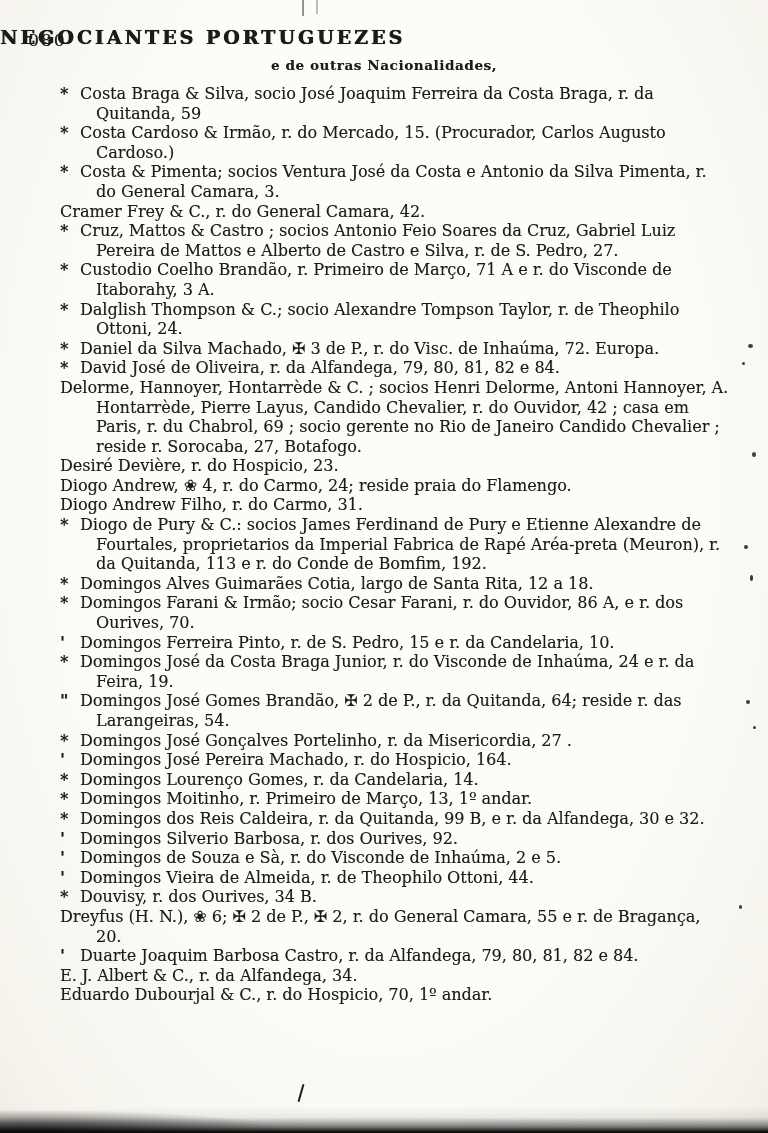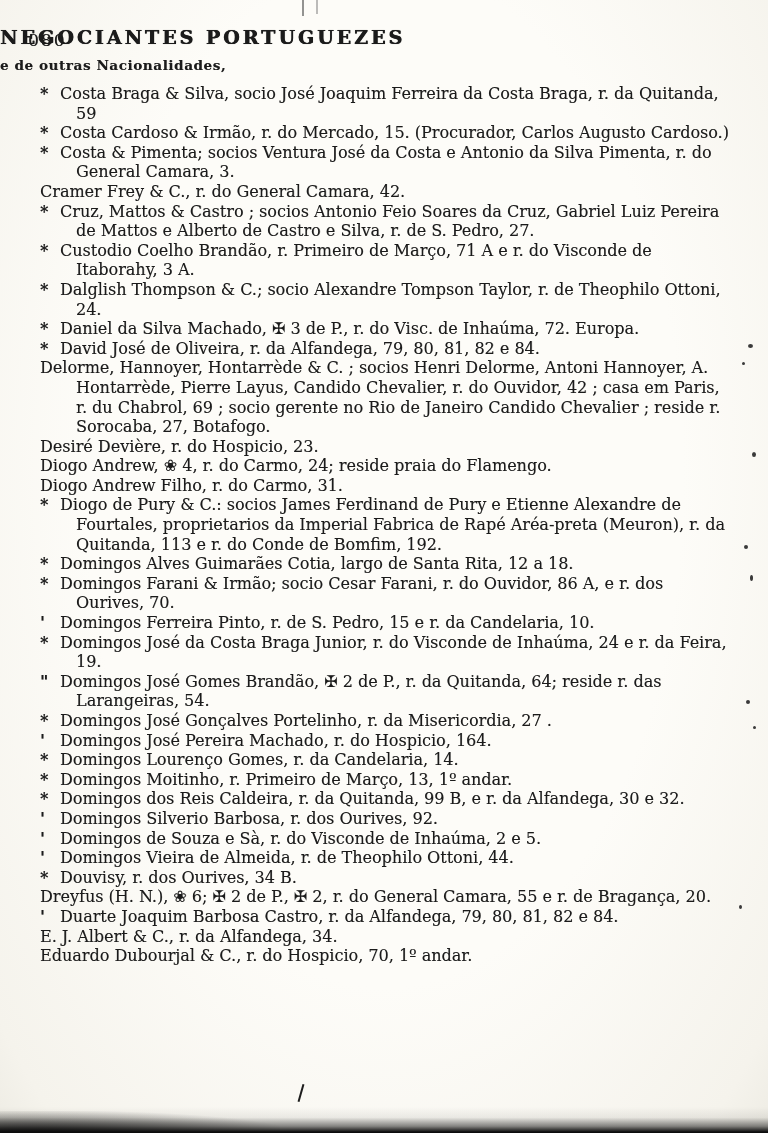--- a/index.html
+++ b/index.html
@@ -35,33 +35,33 @@
     font-size: 19px;
     font-weight: bold;
     letter-spacing: 3px;
     text-shadow: 0.6px 0 0 #1b1b1b, 0.3px 0.3px 0.8px rgba(0,0,0,.5);
   }
   .subtitle {
     position: absolute;
     left: 0;
     right: 0;
     top: 57px;
-    text-align: left;
+    text-align: center;
     font-size: 13.5px;
     font-weight: bold;
     letter-spacing: 0.6px;
     text-shadow: 0.3px 0.3px 0.6px rgba(0,0,0,.4);
   }
   
   .entries {
     position: absolute;
     top: 84px;
     left: 0;
     width: 768px;
-    padding-left: 40px;
+    padding-left: 60px;
     padding-right: 38px;
     box-sizing: border-box;
   }
   .entry {
     font-size: 16px;
     line-height: 19.6px;
     padding-left: 36px;
     text-indent: -36px;
     text-shadow: 0.3px 0.3px 0.5px rgba(0,0,0,.35);
   }

